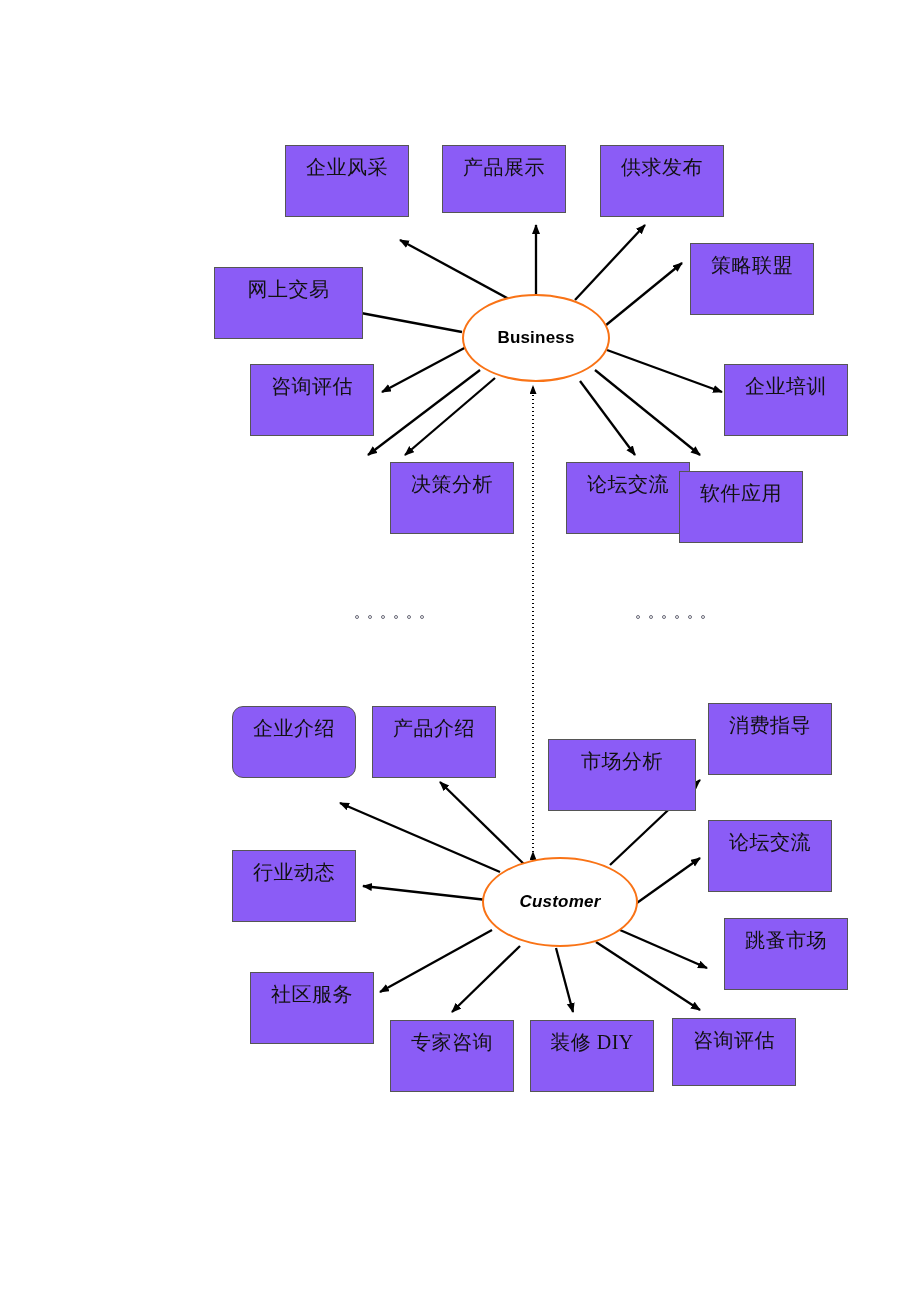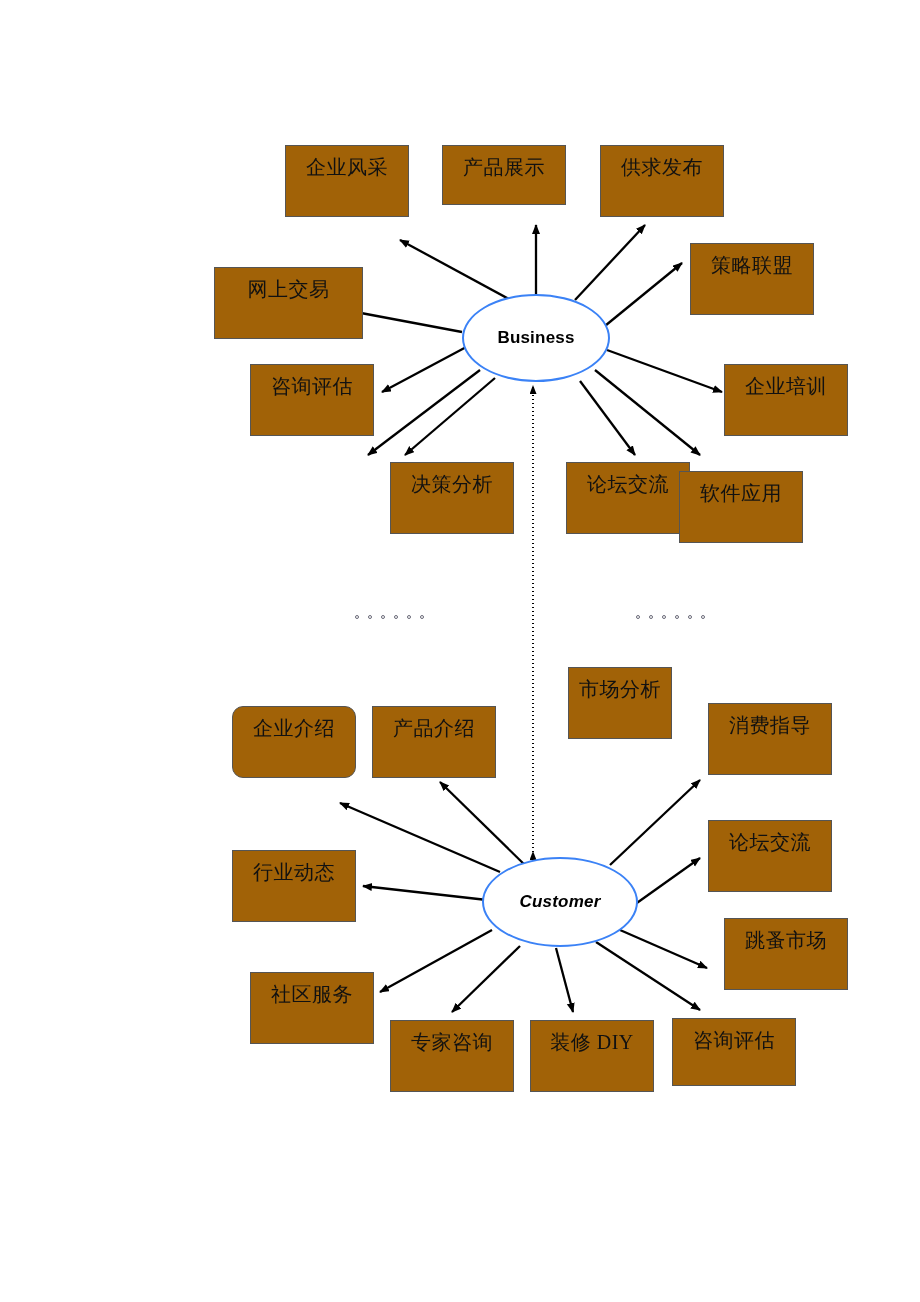--- a/index.html
+++ b/index.html
@@ -22,38 +22,38 @@
     left: 0;
     top: 0;
     width: 920px;
     height: 1302px;
     pointer-events: none;
   }
   .node-box {
     position: absolute;
     box-sizing: border-box;
     border: 1px solid #555555;
-    background: #a16207;
+    background: #8b5cf6;
     display: flex;
     align-items: flex-start;
     justify-content: center;
     padding-top: 9px;
   }
   .node-box .label {
     font-family: "Liberation Serif", "DejaVu Serif", serif;
     font-size: 20px;
     line-height: 24px;
     color: #111111;
     letter-spacing: 0.5px;
     white-space: nowrap;
   }
   .hub {
     position: absolute;
     box-sizing: border-box;
-    border: 2px solid #3b82f6;
+    border: 2px solid #f97316;
     border-radius: 50%;
     background: #ffffff;
     display: flex;
     align-items: center;
     justify-content: center;
   }
   .hub .label {
     font-family: "Liberation Sans", "DejaVu Sans", sans-serif;
     font-weight: bold;
     font-size: 17px;
@@ -127,21 +127,21 @@
     <span class="label">Business</span>
   </div>
 
   <div class="hub" style="left:482px; top:857px; width:156px; height:90px;font-style:italic;">
     <span class="label">Customer</span>
   </div>
 
   <div class="node-box" style="left:285px; top:145px; width:124px; height:72px;">
     <span class="label">企业风采</span>
   </div>
-  <div class="node-box" style="left:442px; top:145px; width:124px; height:60px;">
+  <div class="node-box" style="left:442px; top:145px; width:124px; height:68px;">
     <span class="label">产品展示</span>
   </div>
   <div class="node-box" style="left:600px; top:145px; width:124px; height:72px;">
     <span class="label">供求发布</span>
   </div>
   <div class="node-box" style="left:690px; top:243px; width:124px; height:72px;">
     <span class="label">策略联盟</span>
   </div>
   <div class="node-box" style="left:214px; top:267px; width:149px; height:72px;">
     <span class="label">网上交易</span>
@@ -178,21 +178,21 @@
     <span class="dot"></span>
     <span class="dot"></span>
   </div>
 
   <div class="node-box" style="left:232px; top:706px; width:124px; height:72px;border-radius:11px;">
     <span class="label">企业介绍</span>
   </div>
   <div class="node-box" style="left:372px; top:706px; width:124px; height:72px;">
     <span class="label">产品介绍</span>
   </div>
-  <div class="node-box" style="left:548px; top:667px; width:104px; height:72px;margin-left:20px;">
+  <div class="node-box" style="left:548px; top:739px; width:148px; height:72px;">
     <span class="label">市场分析</span>
   </div>
   <div class="node-box" style="left:708px; top:703px; width:124px; height:72px;">
     <span class="label">消费指导</span>
   </div>
   <div class="node-box" style="left:708px; top:820px; width:124px; height:72px;">
     <span class="label">论坛交流</span>
   </div>
   <div class="node-box" style="left:232px; top:850px; width:124px; height:72px;">
     <span class="label">行业动态</span>

